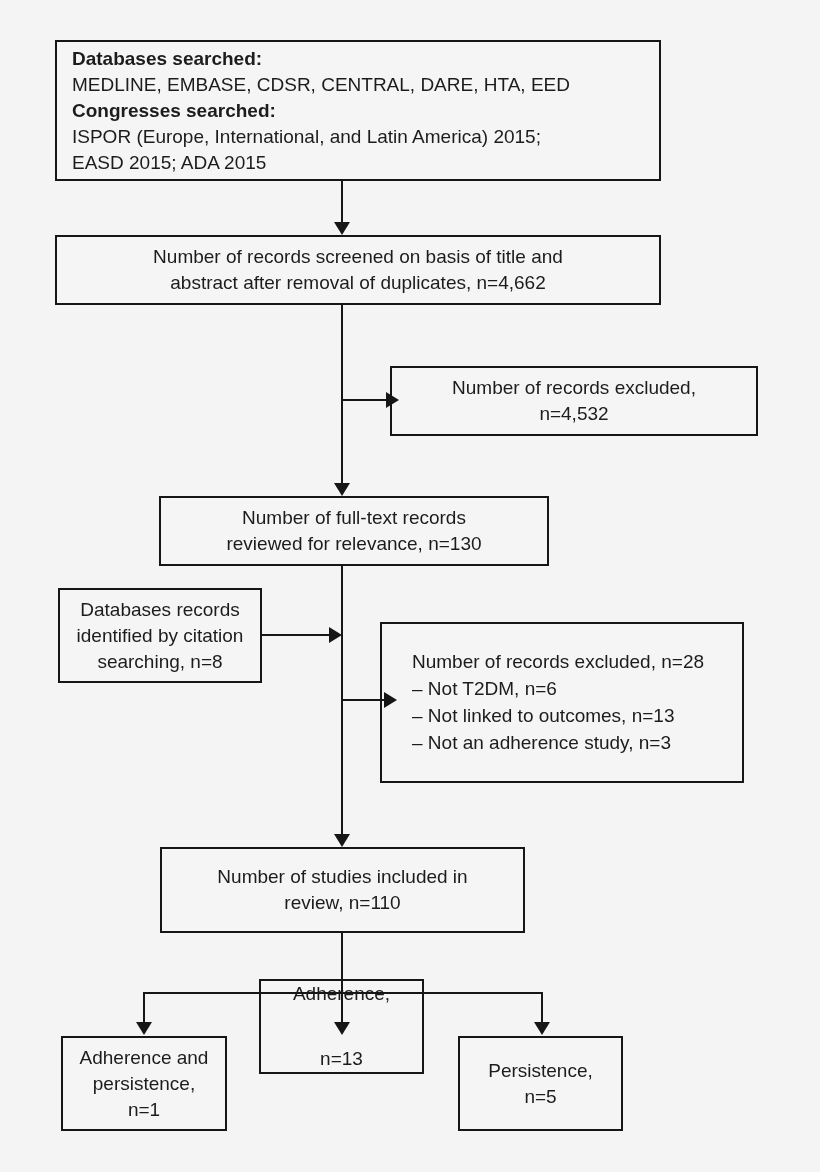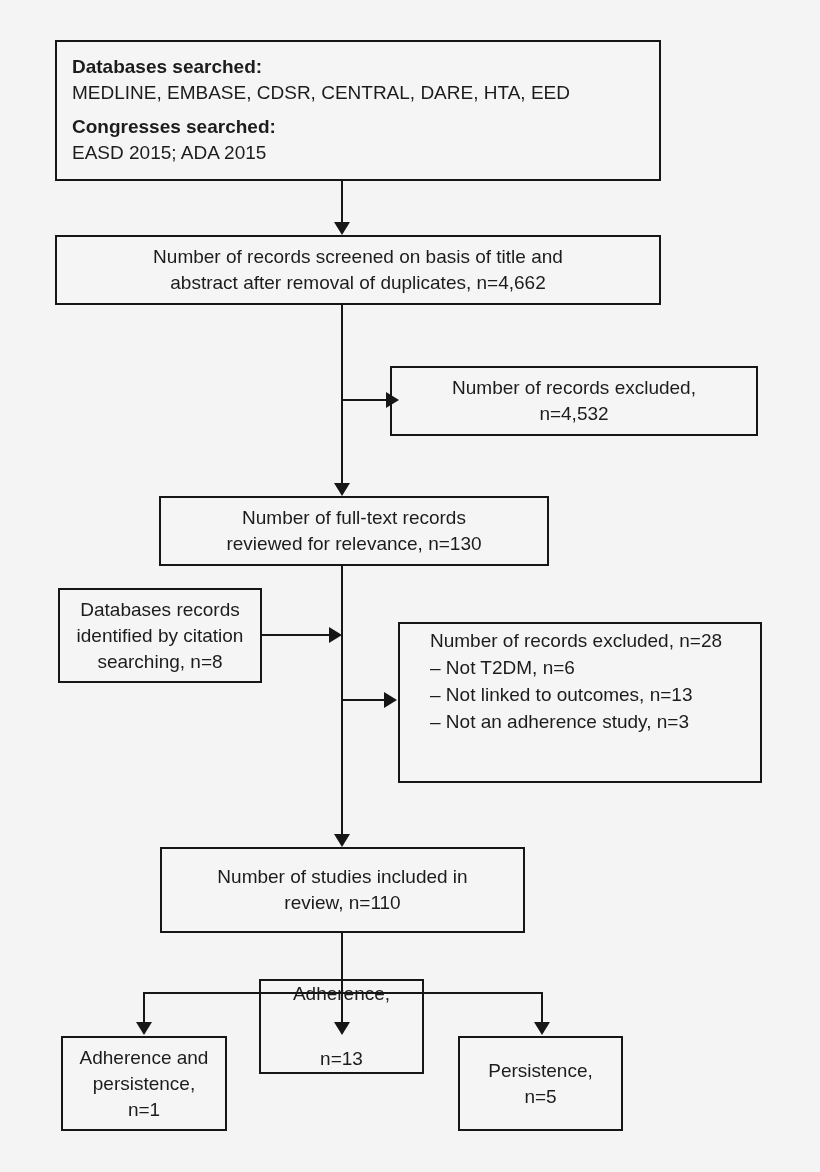--- a/index.html
+++ b/index.html
@@ -28,21 +28,21 @@
     text-align: center;
     font-size: 19px;
     line-height: 26px;
   }
   .box.left-align {
     justify-content: flex-start;
     align-items: flex-start;
     text-align: left;
   }
   .box .ln { display: block; white-space: nowrap; }
-  .bold { font-weight: bold; margin-top: 8px; }
+  .bold { font-weight: bold; }
   .vline {
     position: absolute;
     width: 2px;
     background: #161616;
   }
   .hline {
     position: absolute;
     height: 2px;
     background: #161616;
   }
@@ -60,35 +60,36 @@
     border-bottom: 8px solid transparent;
     border-left: 13px solid #161616;
   }
 
   
   #box-sources   { left: 55px;  top: 40px;   width: 606px; height: 141px; padding: 4px 14px 0 15px; line-height: 26px; }
   #box-screened  { left: 55px;  top: 235px;  width: 606px; height: 70px; text-align: center; }
   #box-excl-screen { left: 390px; top: 366px; width: 368px; height: 70px; }
   #box-fulltext  { left: 159px; top: 496px;  width: 390px; height: 70px; }
   #box-citation  { left: 58px;  top: 588px;  width: 204px; height: 95px; }
-  #box-excl-full { left: 398px; top: 622px;  width: 364px; height: 161px; padding: 3px 8px 0 30px; line-height: 27px; }
+  #box-excl-full { left: 380px; top: 622px;  width: 364px; height: 161px; padding: 24px 8px 0 30px; line-height: 27px; }
   #box-included  { left: 160px; top: 847px;  width: 365px; height: 86px; }
   #box-adh-pers  { left: 61px;  top: 1036px; width: 166px; height: 95px; }
   #box-adh       { left: 259px; top: 979px; width: 165px; height: 95px; justify-content: space-between; }
   #box-pers      { left: 458px; top: 1036px; width: 165px; height: 95px; }
 </style>
 </head>
 <body>
 
 <div class="canvas">
 
   <div class="box left-align" id="box-sources">
     <span class="ln bold">Databases searched:</span>
     <span class="ln">MEDLINE, EMBASE, CDSR, CENTRAL, DARE, HTA, EED</span>
     <span class="ln bold">Congresses searched:</span>
+    <span class="ln">ISPOR (Europe, International, and Latin America) 2015;</span>
     <span class="ln">EASD 2015; ADA 2015</span>
   </div>
 
   <div class="box" id="box-screened">
     <span class="ln">Number of records screened on basis of title and</span>
     <span class="ln">abstract after removal of duplicates, n=4,662</span>
   </div>
 
   <div class="box" id="box-excl-screen">
     <span class="ln">Number of records excluded,</span>

